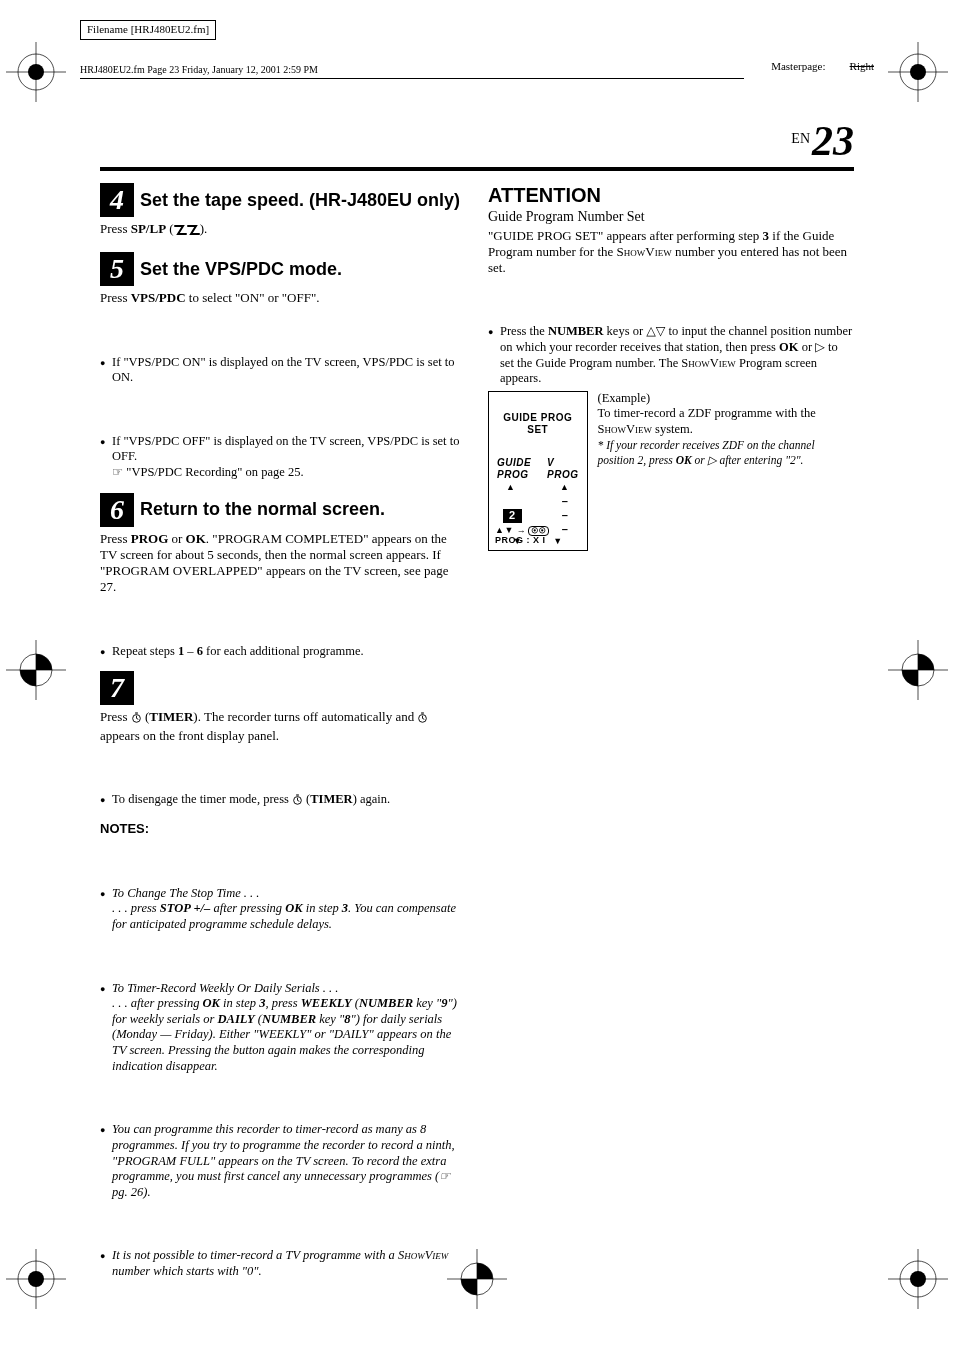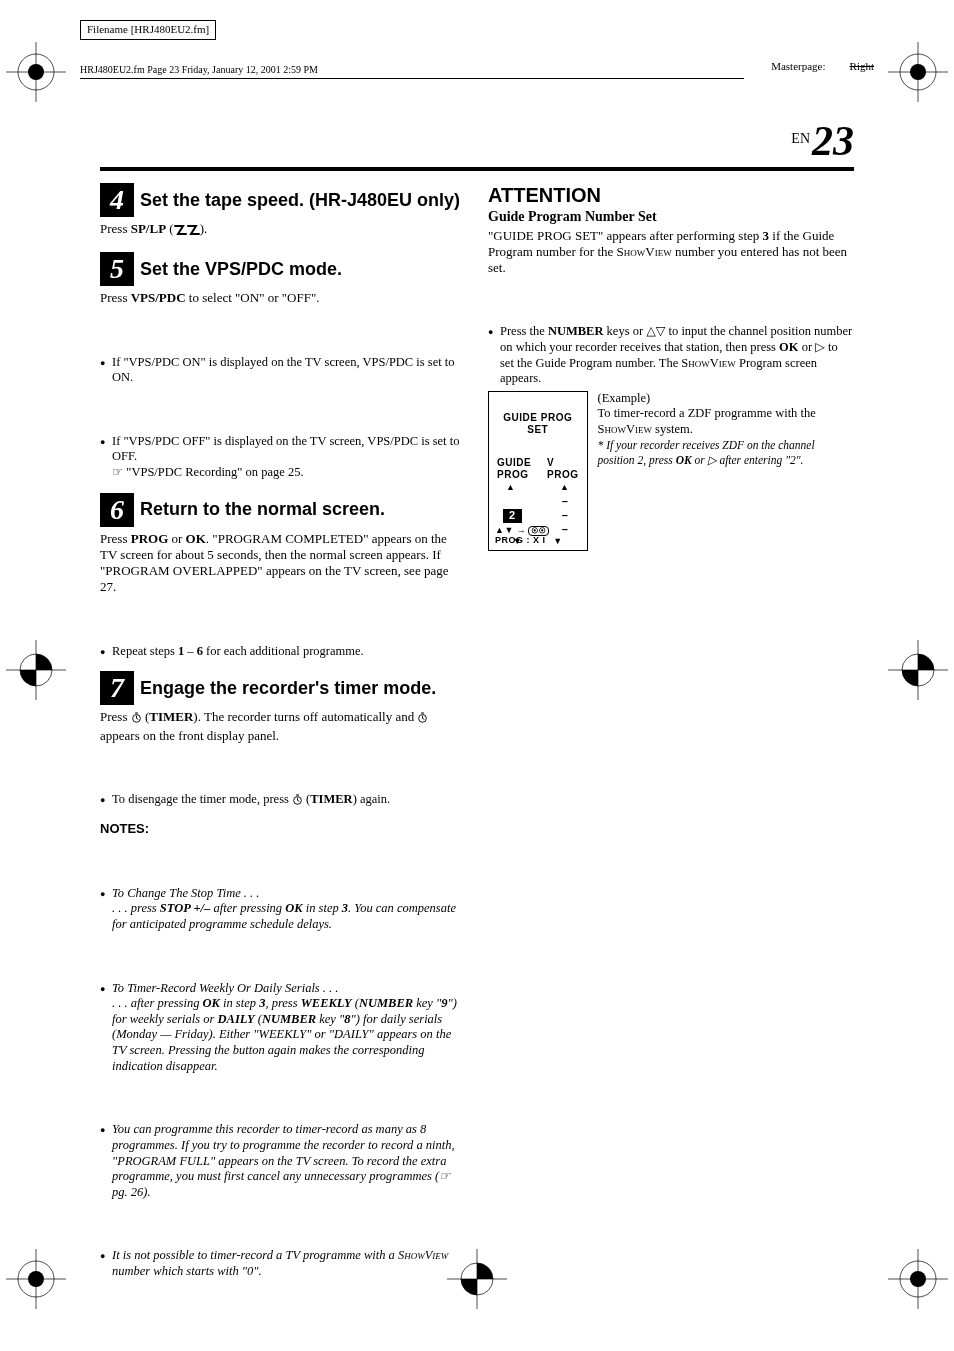--- a/index.html
+++ b/index.html
@@ -107,38 +107,38 @@
     margin: 2px 0 0 0;
   }
 
   .attn-head {
     font-family: Arial, Helvetica, sans-serif;
     font-weight: 900;
     font-size: 20px;
     margin: 0 0 0 0;
   }
   .attn-sub {
-    font-weight: bold;
+    font-weight: normal;
     font-size: 14px;
     margin: 0 0 2px 0;
   }
 
   .osd-wrap { display: flex; gap: 10px; margin-top: 4px; align-items: flex-start; }
   .osd {
     width: 156px; height: 160px;
     border: 1.5px solid #000;
     font-family: Arial, Helvetica, sans-serif;
     font-size: 10px;
     font-weight: bold;
     letter-spacing: 0.5px;
     position: relative;
     padding: 16px 6px;
   }
   .osd .title { text-align: center; margin-top: 4px; }
-  .osd .row1 { display: flex; justify-content: space-between; margin-top: 20px; padding: 0 2px; }
+  .osd .row1 { display: flex; justify-content: space-between; margin-top: 20px; padding: 0 2px; font-style: italic; }
   .osd .arrows { display: flex; justify-content: space-around; margin-top: 0; font-size: 9px; }
   .osd .valrow { display: flex; gap: 40px; margin-top: 2px; padding-left: 8px; align-items: center; }
   .osd .blackbox { background:#000; color:#fff; padding: 0 6px; font-size: 11px; }
   .osd .dashes { font-size: 11px; letter-spacing: 2px; }
   .osd .arrows2 { display:flex; justify-content: space-around; font-size:9px; margin-top:0; padding: 0 10px; }
   .osd .foot { position: absolute; bottom: 4px; left: 6px; font-size: 9px; line-height: 1.1; }
   .osd .foot .t1 { display: inline-flex; align-items: center; gap: 2px; }
 
   .example { font-size: 12.5px; }
   .example .note { font-style: italic; font-size: 11.5px; }
@@ -249,21 +249,20 @@
           <p><span>Press </span><span class="bold">PROG</span><span> or </span><span class="bold">OK</span><span>. "PROGRAM COMPLETED" appears on the TV screen for about 5 seconds, then the normal screen appears. If "PROGRAM OVERLAPPED" appears on the TV screen, see page 27.</span></p>
           <ul class="bullets">
             <li><span>Repeat steps </span><span class="bold">1</span><span> – </span><span class="bold">6</span><span> for each additional programme.</span></li>
           </ul>
         </div>
       </div>
 
       <div class="stepblock">
         <div class="stephead">
           <div class="stepnum">7</div>
-          <div class="steptitle">Engage the recorder's timer mode.</div>
         </div>
         <div class="bodytext">
           <p>
             <span>Press </span><span class="timericon"><svg viewBox="0 0 12 12">
                   <circle cx="6" cy="7" r="4.2" fill="none" stroke="#000" stroke-width="1"></circle>
                   <line x1="6" y1="7" x2="6" y2="4" stroke="#000" stroke-width="1"></line>
                   <line x1="6" y1="7" x2="8" y2="8" stroke="#000" stroke-width="1"></line>
                   <rect x="4.5" y="0.5" width="3" height="1.2" fill="#000"></rect>
                 </svg></span><span> (</span><span class="bold">TIMER</span><span>). The recorder turns off automatically and </span><span class="timericon"><svg viewBox="0 0 12 12">
                   <circle cx="6" cy="7" r="4.2" fill="none" stroke="#000" stroke-width="1"></circle>

